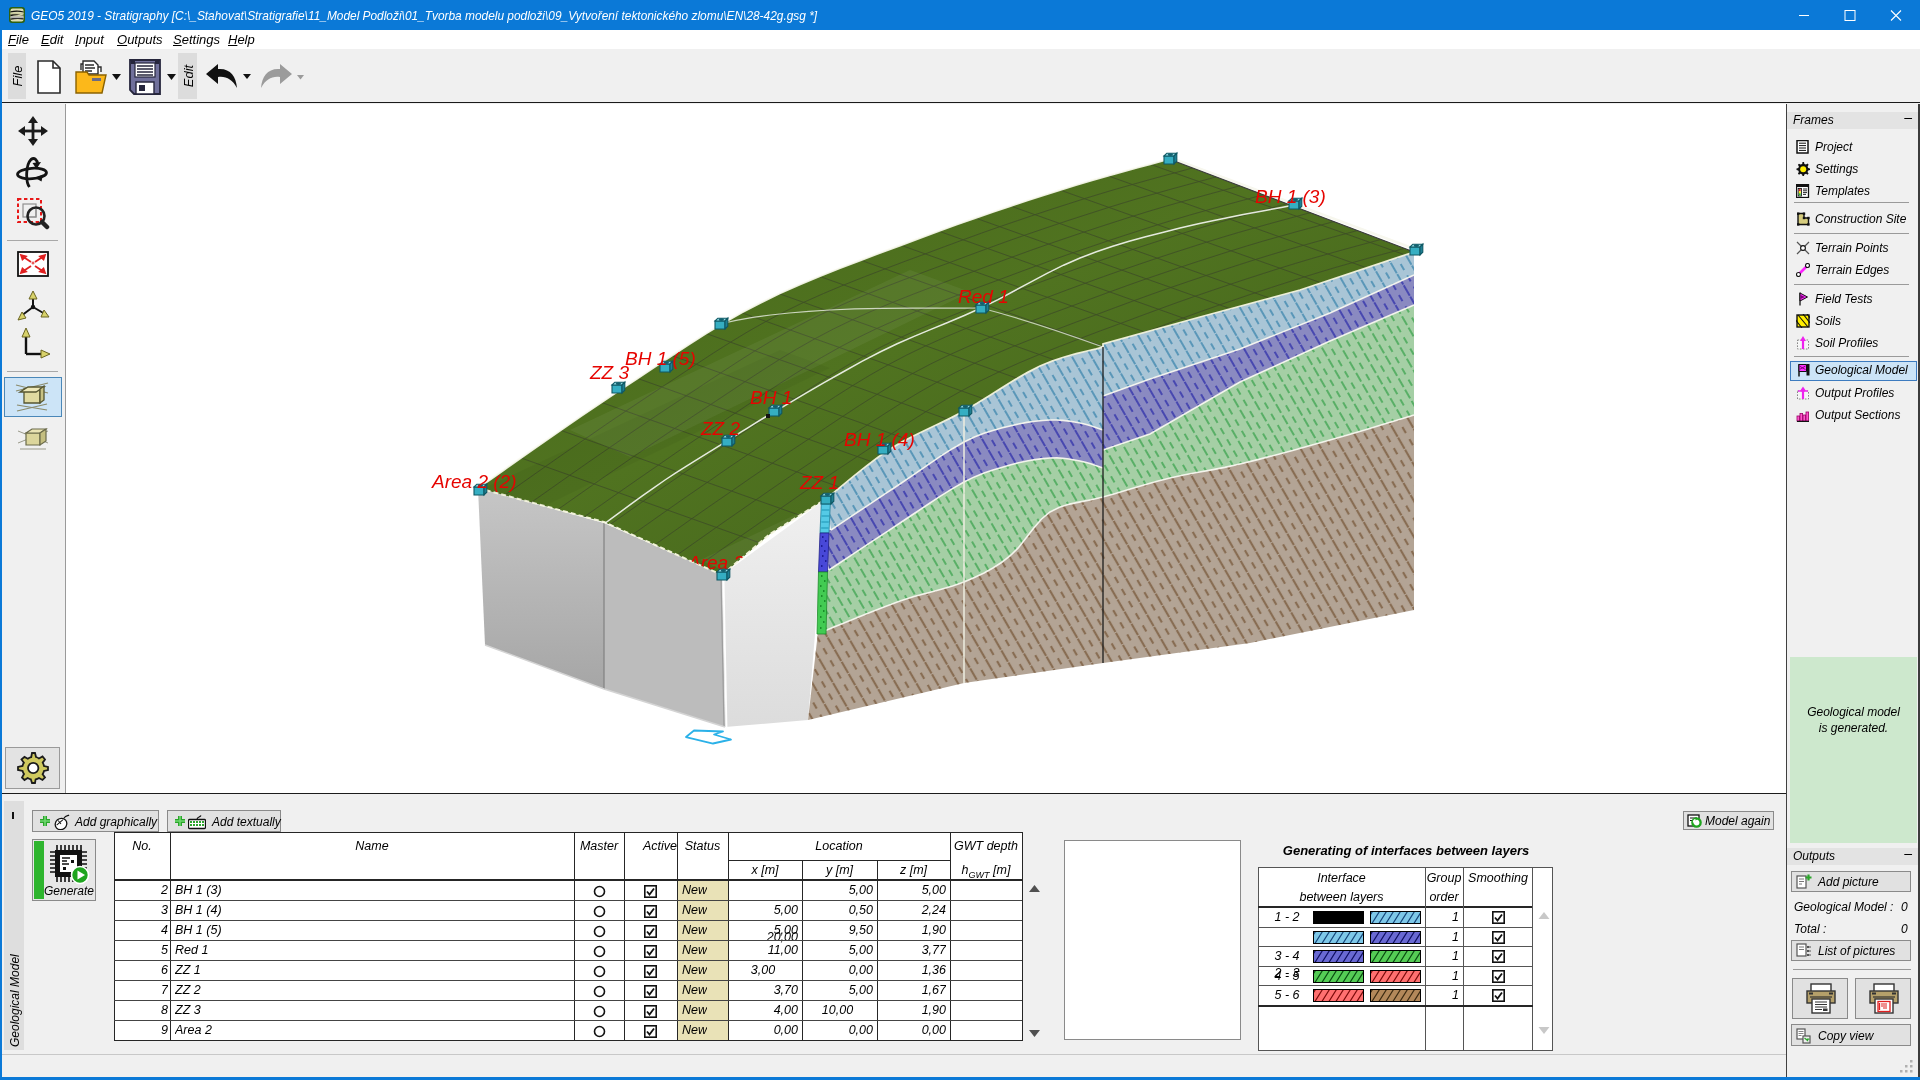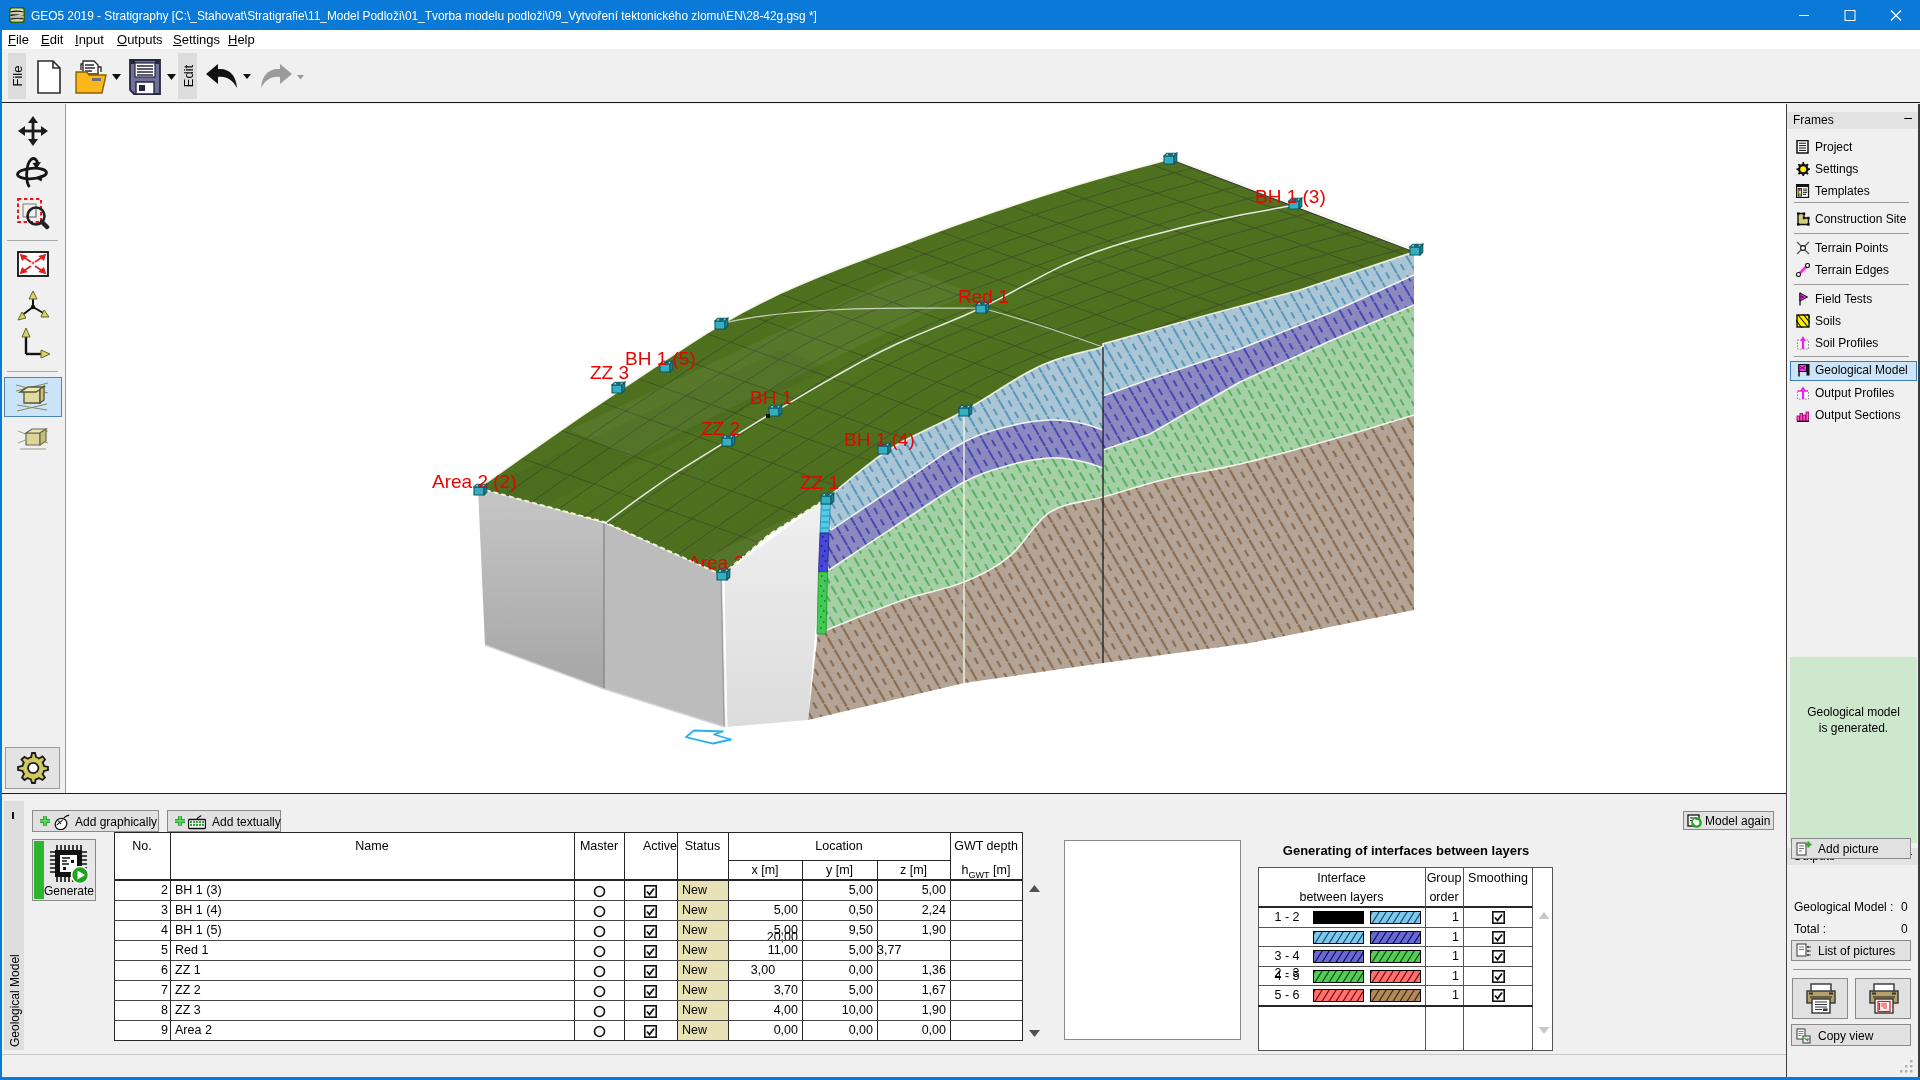--- a/index.html
+++ b/index.html
@@ -1,17 +1,17 @@
 <!DOCTYPE html>
 <html><head>
 <meta charset="utf-8">
 <style>
 * { margin:0; padding:0; box-sizing:border-box; }
 html,body { width:1920px; height:1080px; overflow:hidden; font-family:"Liberation Sans",sans-serif; }
-#page { position:relative; width:1920px; height:1080px; background:#f0f0f0; }
+#page { position:relative; width:1920px; height:1080px; background:#f0f0f0;font-style:italic; }
 .abs { position:absolute; }
 
 #titlebar { left:0; top:0; width:1920px; height:30px; background:#0b79d7; }
 #titlebar .ttext { position:absolute; left:31px; top:9px; font-size:11.9px; color:#fff; white-space:nowrap; }
 .winbtn { position:absolute; top:0; width:46px; height:30px; }
 
 #menubar { left:0; top:30px; width:1920px; height:19px; background:#ffffff; }
 .mitem { position:absolute; top:2px; font-size:13px; color:#000; }
 .mitem u { text-decoration:underline; }
 
@@ -491,21 +491,21 @@
         <g fill="#ff55cc" stroke="#990066" stroke-width="0.8">
           <rect x="1" y="8" width="2.6" height="5"></rect>
           <rect x="4" y="5.5" width="2.6" height="7.5"></rect>
           <rect x="7" y="7" width="2.6" height="6"></rect>
           <rect x="10" y="4" width="2.6" height="9"></rect>
         </g>
         <path d="M1,13.4 H13" stroke="#111" stroke-width="1.2"></path>
       </svg>Output Sections</div>
   <div id="greenbox" class="abs">Geological model<br>is generated.</div>
   <div class="phead" style="top:848px">Outputs<span class="min">–</span></div>
-  <div class="gbtn" style="left:1791px;top:838px;width:120px;height:21px">
+  <div class="gbtn" style="left:1791px;top:871px;width:120px;height:21px">
       <svg style="position:absolute;left:4px;top:2px" width="16" height="15" viewBox="0 0 16 15">
         <rect x="1" y="2" width="9" height="12" fill="#fff" stroke="#555" stroke-width="1.2"></rect>
         <path d="M3,5 H8 M3,7.5 H8 M3,10 H6" stroke="#777" stroke-width="1"></path>
         <path d="M9.5,3.5 h6 M12.5,0.5 v6" stroke="#2ba52b" stroke-width="2.2"></path>
       </svg>
       <span style="position:absolute;left:26px;top:3px">Add picture</span>
     </div>
 <div class="t12" style="left:1794px;top:900px">Geological Model :</div>
     <div class="t12" style="left:1901px;top:900px">0</div>
 <div class="t12" style="left:1794px;top:922px">Total :</div>
@@ -712,21 +712,21 @@
       <circle cx="6.5" cy="6.5" r="5" fill="#fff" stroke="#111" stroke-width="1.6"></circle>
     </svg>
 <svg class="abs" style="left:644px;top:945px" width="13" height="13" viewBox="0 0 13 13">
       <rect x="0.8" y="0.8" width="11.4" height="11.4" fill="#fff" stroke="#111" stroke-width="1.6"></rect>
       <path d="M3,6.5 L5.5,9.5 L10,3.5" fill="none" stroke="#111" stroke-width="1.8"></path>
     </svg>
 <div class="abs" style="left:678px;top:941px;width:50px;height:19px;background:#e9e2b7"></div>
 <div class="cell" style="left:682px;top:943px">New</div>
 <div class="cell" style="left:728px;top:943px;width:70px;text-align:right">11,00</div>
 <div class="cell" style="left:802px;top:943px;width:71px;text-align:right">5,00</div>
-<div class="cell" style="left:877px;top:943px;width:69px;">3,77</div>
+<div class="cell" style="left:877px;top:943px;width:69px;text-align:right">3,77</div>
 <div class="abs" style="left:114px;top:960px;width:908px;height:1px;background:#444"></div>
 <div class="cell" style="left:114px;top:963px;width:54px;text-align:right">6</div>
 <div class="cell" style="left:175px;top:963px;width:395px">ZZ 1</div>
 <svg class="abs" style="left:593px;top:965px" width="13" height="13" viewBox="0 0 13 13">
       <circle cx="6.5" cy="6.5" r="5" fill="#fff" stroke="#111" stroke-width="1.6"></circle>
     </svg>
 <svg class="abs" style="left:644px;top:965px" width="13" height="13" viewBox="0 0 13 13">
       <rect x="0.8" y="0.8" width="11.4" height="11.4" fill="#fff" stroke="#111" stroke-width="1.6"></rect>
       <path d="M3,6.5 L5.5,9.5 L10,3.5" fill="none" stroke="#111" stroke-width="1.8"></path>
     </svg>
@@ -756,21 +756,21 @@
 <svg class="abs" style="left:593px;top:1005px" width="13" height="13" viewBox="0 0 13 13">
       <circle cx="6.5" cy="6.5" r="5" fill="#fff" stroke="#111" stroke-width="1.6"></circle>
     </svg>
 <svg class="abs" style="left:644px;top:1005px" width="13" height="13" viewBox="0 0 13 13">
       <rect x="0.8" y="0.8" width="11.4" height="11.4" fill="#fff" stroke="#111" stroke-width="1.6"></rect>
       <path d="M3,6.5 L5.5,9.5 L10,3.5" fill="none" stroke="#111" stroke-width="1.8"></path>
     </svg>
 <div class="abs" style="left:678px;top:1001px;width:50px;height:19px;background:#e9e2b7"></div>
 <div class="cell" style="left:682px;top:1003px">New</div>
 <div class="cell" style="left:728px;top:1003px;width:70px;text-align:right">4,00</div>
-<div class="cell" style="left:802px;top:1003px;width:71px;text-align:right">10,00</div>
+<div class="cell" style="left:802px;top:1003px;width:71px;text-align:center">10,00</div>
 <div class="cell" style="left:877px;top:1003px;width:69px;text-align:right">1,90</div>
 <div class="abs" style="left:114px;top:1020px;width:908px;height:1px;background:#444"></div>
 <div class="cell" style="left:114px;top:1023px;width:54px;text-align:right">9</div>
 <div class="cell" style="left:175px;top:1023px;width:395px">Area 2</div>
 <svg class="abs" style="left:593px;top:1025px" width="13" height="13" viewBox="0 0 13 13">
       <circle cx="6.5" cy="6.5" r="5" fill="#fff" stroke="#111" stroke-width="1.6"></circle>
     </svg>
 <svg class="abs" style="left:644px;top:1025px" width="13" height="13" viewBox="0 0 13 13">
       <rect x="0.8" y="0.8" width="11.4" height="11.4" fill="#fff" stroke="#111" stroke-width="1.6"></rect>
       <path d="M3,6.5 L5.5,9.5 L10,3.5" fill="none" stroke="#111" stroke-width="1.8"></path>

